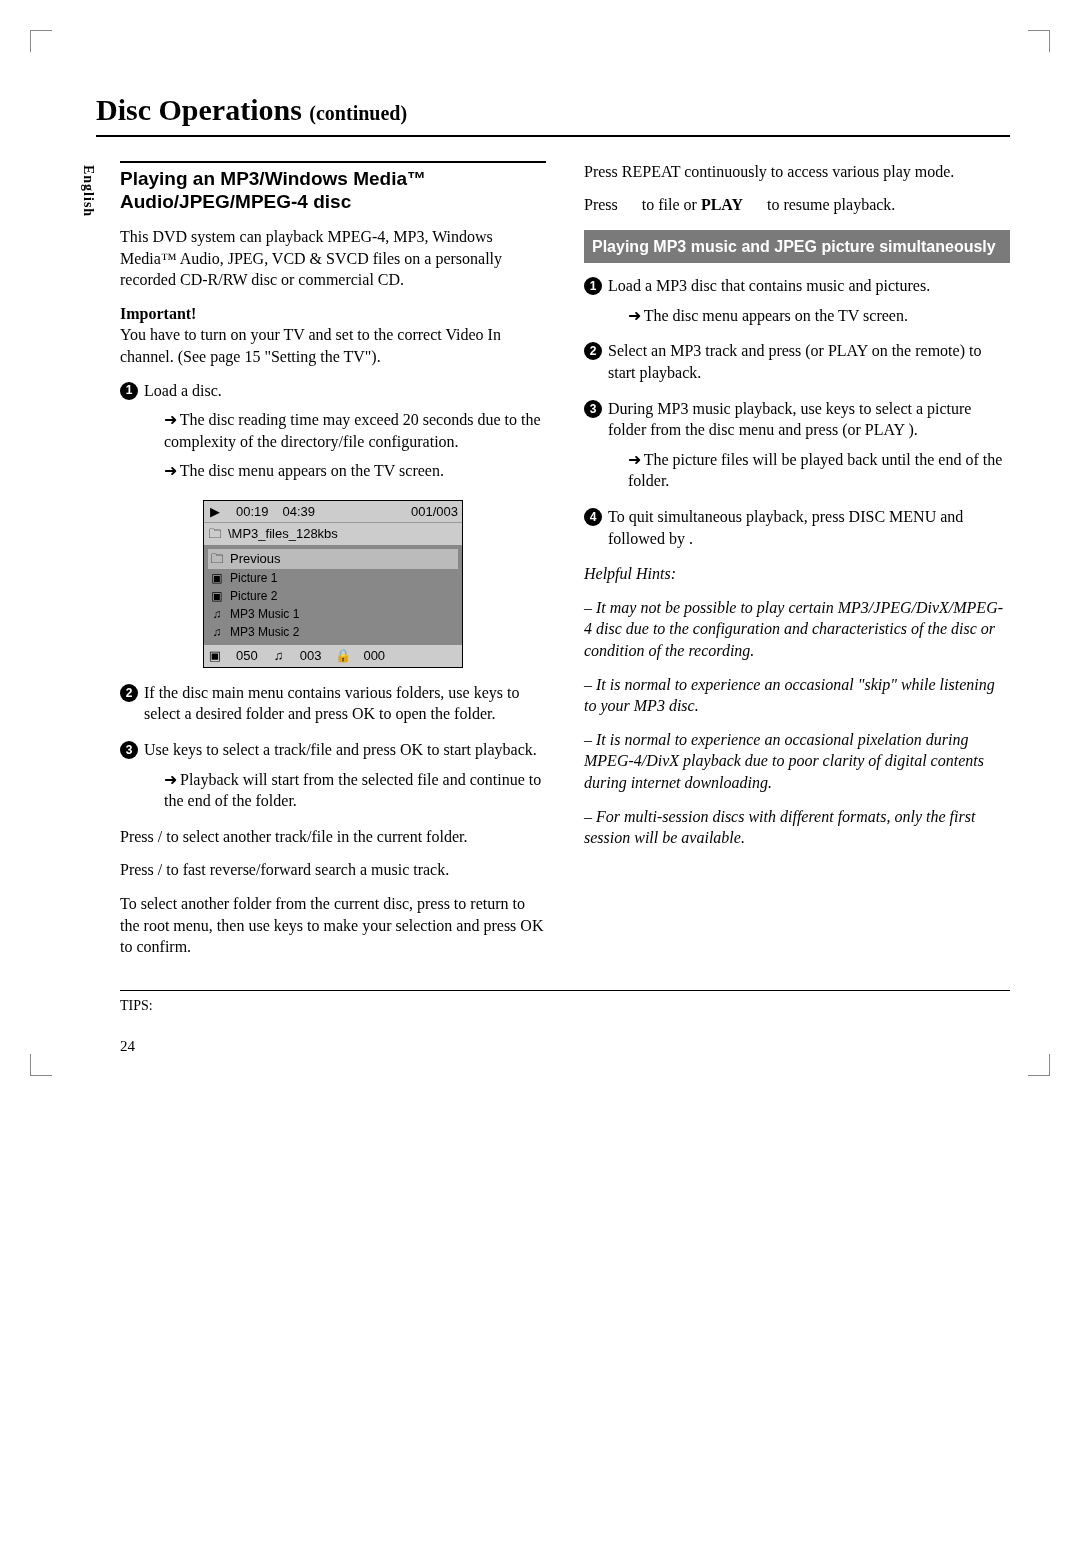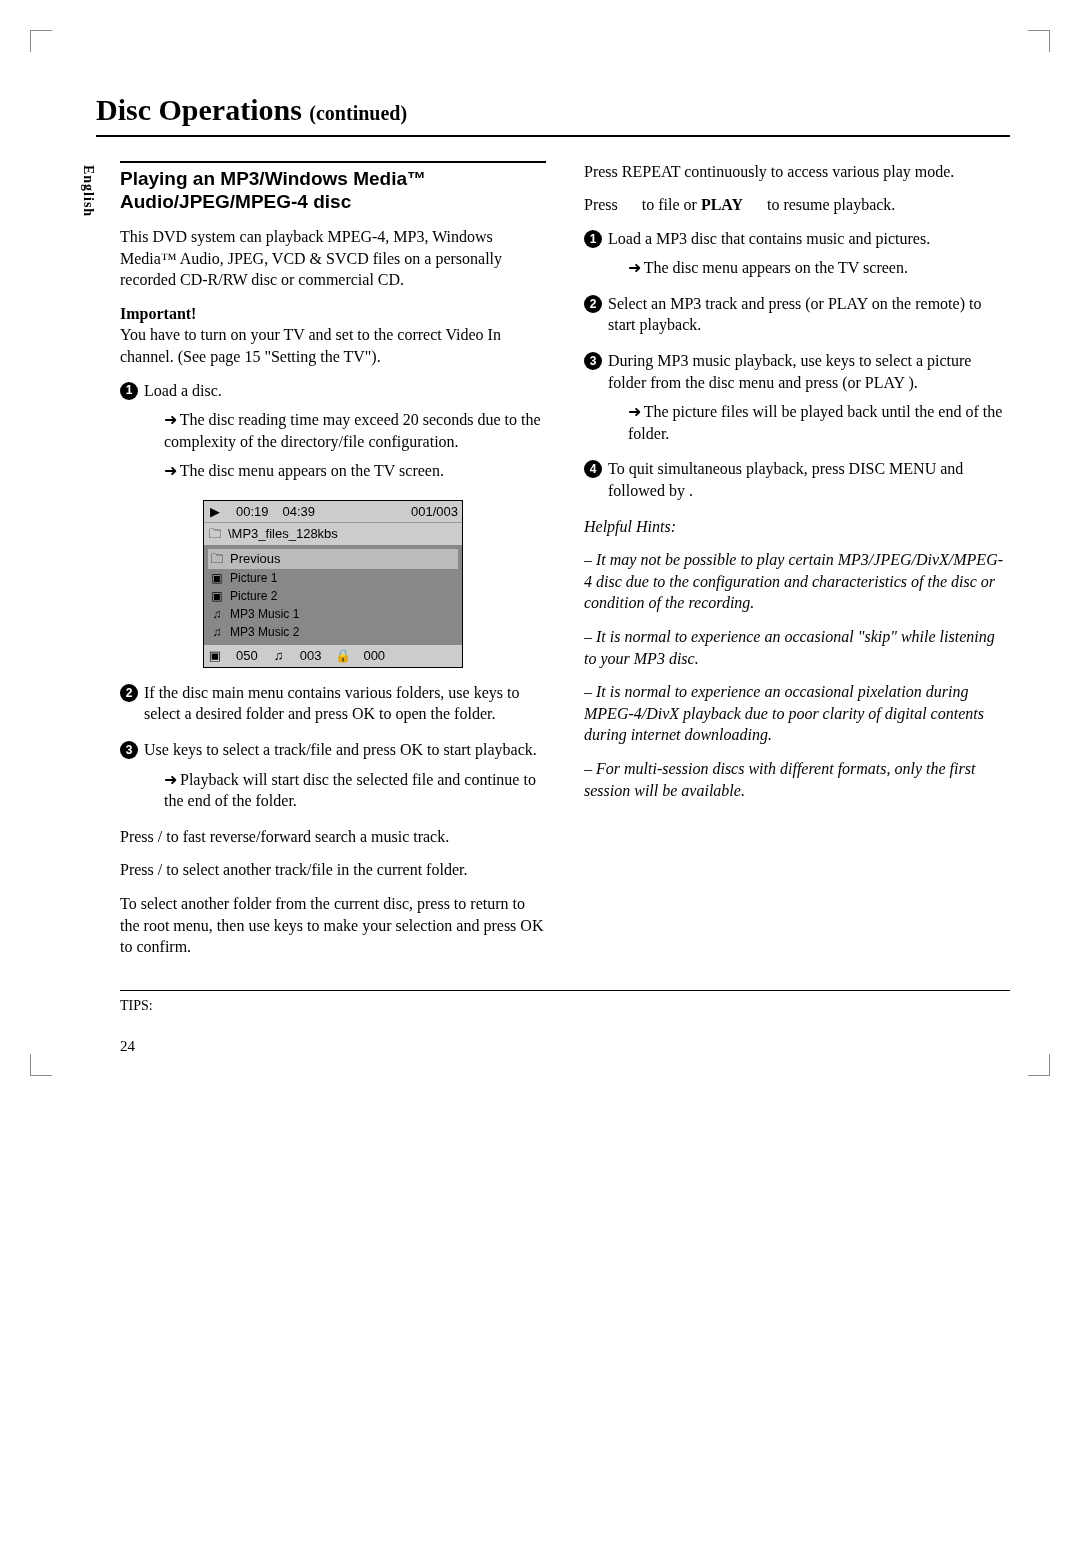--- a/index.html
+++ b/index.html
@@ -236,40 +236,41 @@
       <span class="step-num">2</span>
       <div class="step-body">
         <p>If the disc main menu contains various folders, use         keys to select a desired folder and press OK to open the folder.</p>
       </div>
     </div>
 
     <div class="step">
       <span class="step-num">3</span>
       <div class="step-body">
         <p>Use         keys to select a track/file and press OK to start playback.</p>
-        <p class="indent"><span class="arrow">➜</span> <span>Playback will start disc the selected file and continue to the end of the folder.</span></p>
-      </div>
-    </div>
-
+        <p class="indent"><span class="arrow">➜</span> <span>Playback will start from the selected file and continue to the end of the folder.</span></p>
+      </div>
+    </div>
+
+    <p>Press          /         to select another track/file in the current folder.</p>
     <p>Press     /     to fast reverse/forward search a music track.</p>
-    <p>Press          /         to select another track/file in the current folder.</p>
     <p>To select another folder from the current disc, press       to return to the root menu, then use         keys to make your selection and press OK to confirm.</p>
   </div>
 
   <div class="col">
     <p>Press REPEAT continuously to access various play mode.</p>
     <p>
       <span>Press</span>
       &nbsp;&nbsp;&nbsp;&nbsp;
       <span>to file or</span>
       <span class="bold">PLAY</span>
       &nbsp;&nbsp;&nbsp;&nbsp;
       <span>to resume playback.</span>
     </p>
 
+    <div class="sub-heading">Playing MP3 music and JPEG picture simultaneously</div>
 
     <div class="step">
       <span class="step-num">1</span>
       <div class="step-body">
         <p>Load a MP3 disc that contains music and pictures.</p>
         <p class="indent"><span class="arrow">➜</span> <span>The disc menu appears on the TV screen.</span></p>
       </div>
     </div>
 
     <div class="step">

